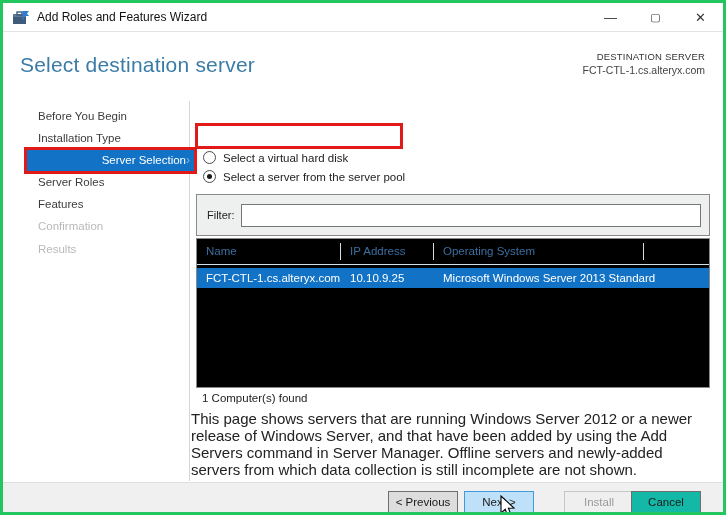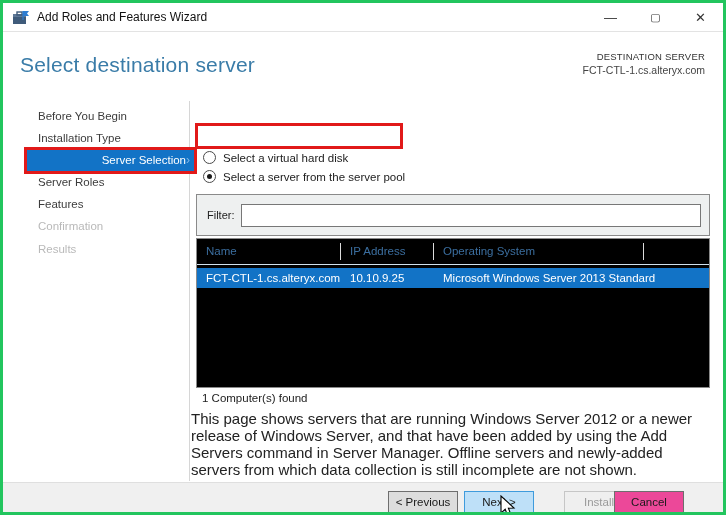--- a/index.html
+++ b/index.html
@@ -53,21 +53,21 @@
 
   .count-text { position:absolute; left:199px; top:389px; font-size:11.5px; color:#222; }
   .description { position:absolute; left:188px; top:407px; width:509px; font-size:15px; line-height:17px; color:#222; }
 
   
   .footer { position:absolute; left:0; top:479px; width:726px; height:30px; background:#f0f0f0; border-top:1px solid #dfdfdf; }
   .btn { position:absolute; top:8px; width:70px; height:22px; font-size:11.5px; display:flex; align-items:center; justify-content:center; cursor:default; font-family:"Liberation Sans", sans-serif; }
   .btn.prev { left:385px; background:#dddddd; border:1px solid #6e6e6e; color:#1a1a1a; }
   .btn.next { left:461px; background:#bee0f8; border:1px solid #3f9bdc; color:#1a1a1a; }
   .btn.install { left:561px; background:#efefef; border:1px solid #c6c6c6; color:#9a9a9a; }
-  .btn.cancel { left:611px; background:#ec4899; border:1px solid #6e6e6e; color:#1a1a1a; }
+  .btn.cancel { left:628px; background:#14b8a6; border:1px solid #6e6e6e; color:#1a1a1a; }
 
   .bottom-strip { position:absolute; left:0; top:509px; width:726px; height:6px; background:#c3c7c8; }
 
   .cursor { position:absolute; left:496px; top:492px; width:18px; height:24px; pointer-events:none; }
 </style>
 </head>
 <body>
 
 <div class="window">
 

